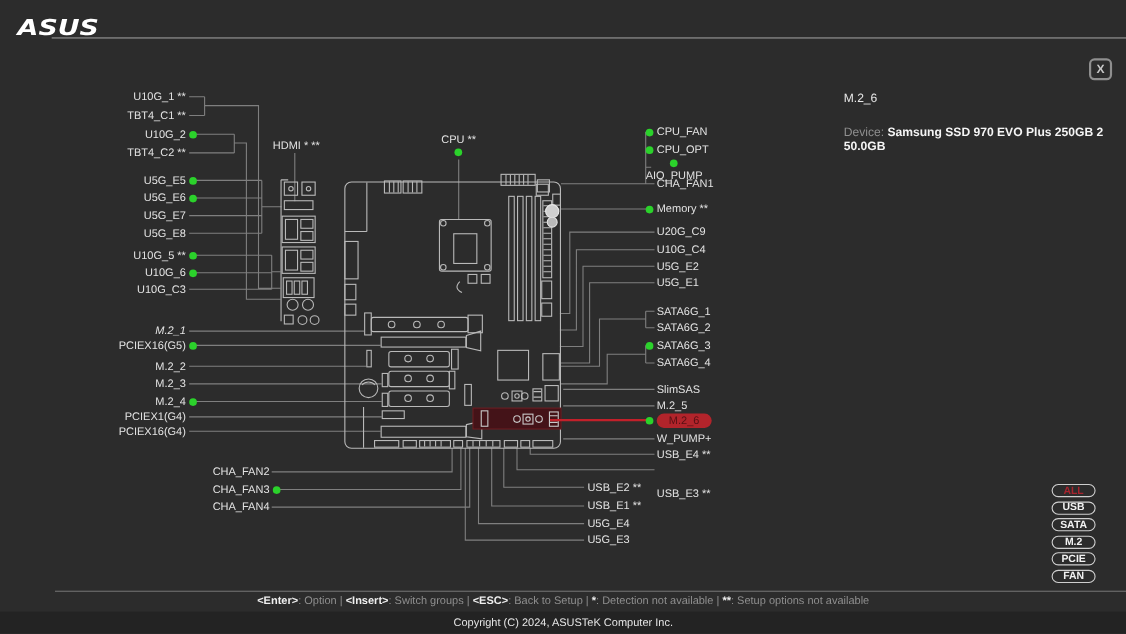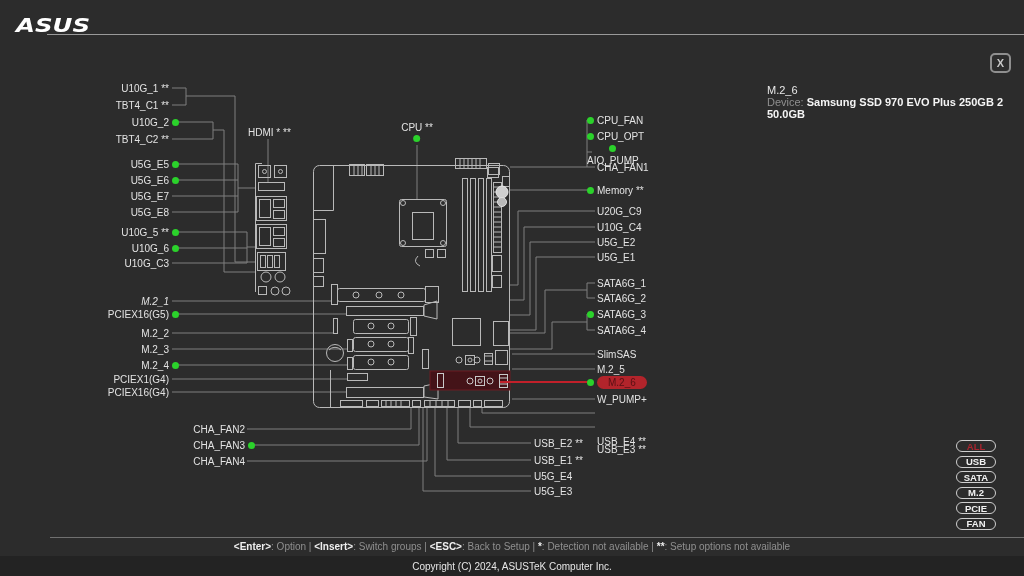--- a/index.html
+++ b/index.html
@@ -25,21 +25,21 @@
   
   .clabel{position:absolute;display:flex;align-items:center;gap:3px;height:14px;
     font-size:10px;color:var(--text);white-space:nowrap}
   .clabel.below{flex-direction:column;gap:2px;height:auto}
   .dot{width:7px;height:7px;border-radius:50%;background:var(--green);flex:none}
   .pill{background:var(--pill);color:var(--pilltext);border-radius:8px;padding:0 11px;line-height:13px;height:13px}
 
   
   .info{position:absolute;left:767px;top:84px;width:238px}
   .info-title{font-size:11px;color:#e8e8e8}
-  .info-device{margin-top:0;font-size:11px;line-height:12px;word-break:break-all}
+  .info-device{margin-top:19px;font-size:11px;line-height:12px;word-break:break-all}
   .info-device .lbl{color:var(--gray)}
   .info-device .val{color:#f5f5f5;font-weight:bold}
 
   
   .fbtn{position:absolute;left:956px;width:40px;height:12px;border:1.5px solid #cfcfcf;border-radius:7px;
     background:transparent;color:#f2f2f2;font-size:9.5px;line-height:9px;text-align:left;
     display:flex;align-items:center;justify-content:center;font-weight:bold;font-family:"Liberation Sans",sans-serif}
   .fbtn.active{color:var(--allred)}
 
   
@@ -380,21 +380,21 @@
       <div class="clabel" style="top: 362px; left: 597px;">
         <span class="txt">M.2_5</span>
       </div>
       <div class="clabel" style="top: 375px; left: 587px;">
         <span class="dot"></span>
         <span class="pill">M.2_6</span>
       </div>
       <div class="clabel" style="top: 392px; left: 597px;">
         <span class="txt">W_PUMP+</span>
       </div>
-      <div class="clabel" style="top: 406px; left: 597px; margin-top: 28px;">
+      <div class="clabel" style="top: 406px; left: 597px;">
         <span class="txt">USB_E4 **</span>
       </div>
       <div class="clabel" style="top: 420px; left: 597px; margin-top: 22px;">
         <span class="txt">USB_E3 **</span>
       </div>
     </div>
 
   <div class="info">
     <div class="info-title">M.2_6</div>
     <div class="info-device">

